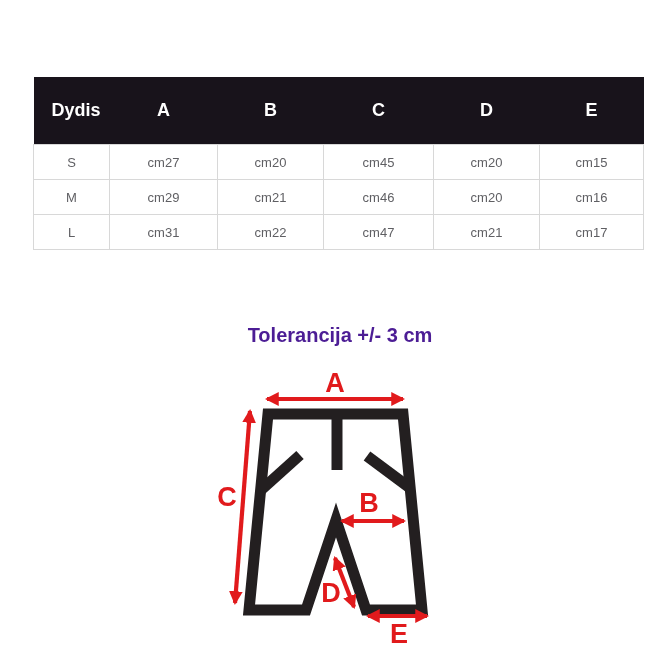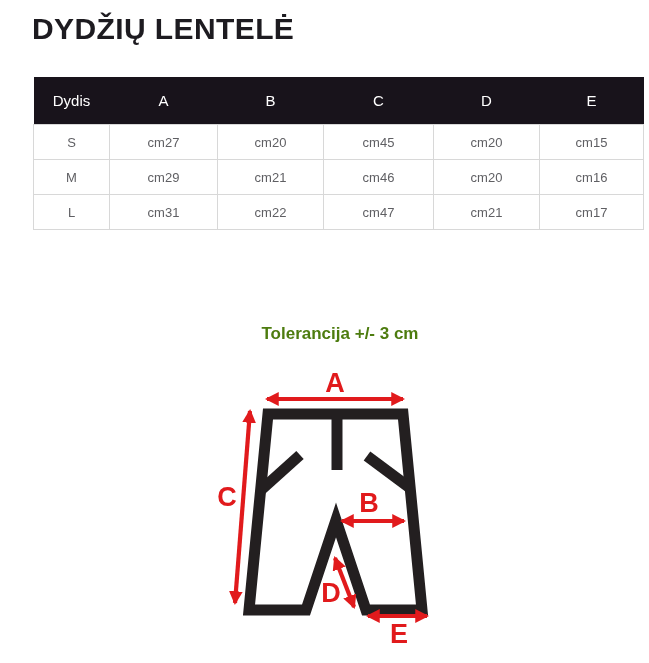--- a/index.html
+++ b/index.html
@@ -25,66 +25,65 @@
   table.size-table {
     position: absolute;
     left: 33px; top: 77px;
     width: 610px;
     border-collapse: collapse;
     table-layout: fixed;
   }
   table.size-table th {
     background: #18131b;
     color: #ffffff;
-    font-size: 15px;
-    font-weight: 400;
+    font-size: 18px;
+    font-weight: 700;
     height: 31px;
     text-align: center;
     border: none;
-    padding: 8px;
+    padding: 18px;
   }
   table.size-table td {
     background: #ffffff;
     color: #5f5f63;
     font-size: 13px;
     font-weight: 400;
     height: 34px;
     text-align: center;
     vertical-align: middle;
     border: 1px solid #d8d8d8;
     padding: 0;
   }
 
   .tolerance-note {
     position: absolute;
     left: 190px; top: 324px;
     width: 300px;
     text-align: center;
-    font-size: 17px;
+    font-size: 20px;
     font-weight: 700;
-    color: #4d7c0f;
+    color: #4c1d95;
   }
 
   svg.shorts-diagram {
     position: absolute;
     left: 190px; top: 355px;
     width: 300px; height: 308px;
   }
   .dim-label {
     font-family: "Liberation Sans", sans-serif;
     font-size: 27px;
     font-weight: 700;
   }
 </style>
 </head>
 <body>
 
 <div class="page">
 
-  <div class="page-title">DYDŽIŲ LENTELĖ</div>
 
   <table class="size-table">
     <colgroup>
       <col style="width:76px">
         <col style="width:108px">
         <col style="width:106px">
       <col style="width:110px">
         <col style="width:106px">
         <col style="width:104px">
     </colgroup>

